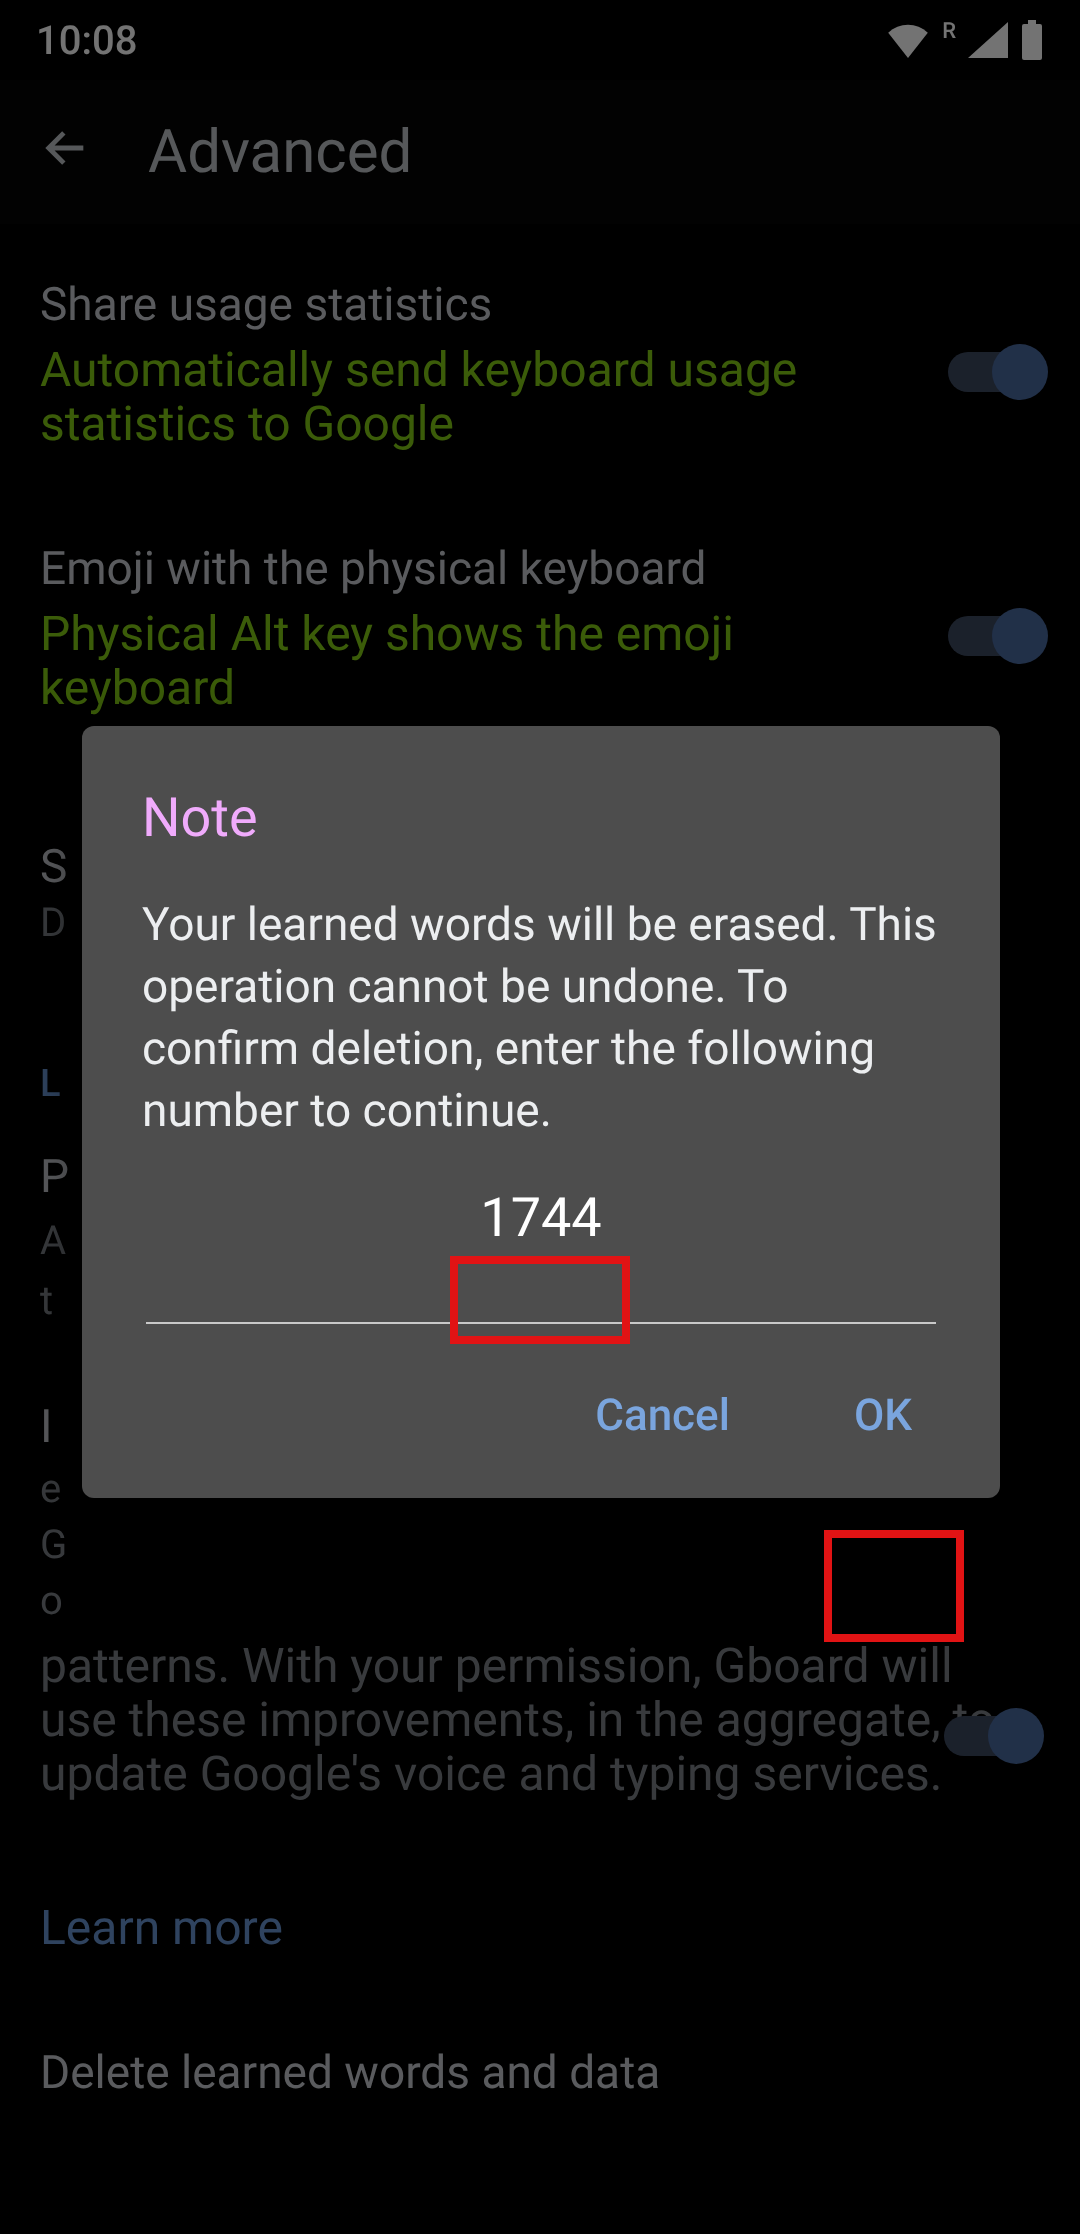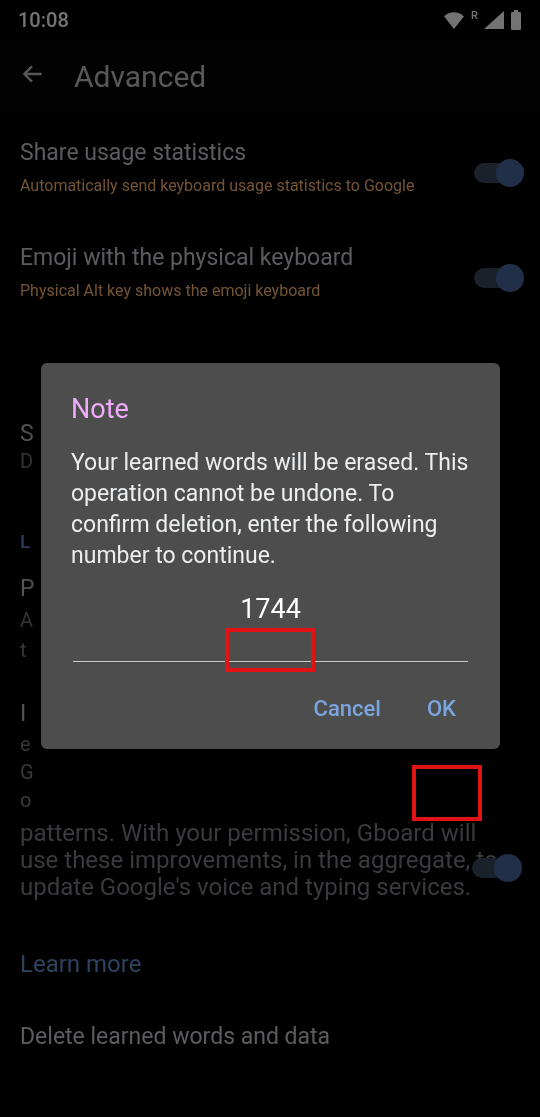--- a/index.html
+++ b/index.html
@@ -50,22 +50,22 @@
   }
   .setting .text { flex: 1; }
   .setting .title {
     color: #c7cbd0;
     font-size: 23px;
     line-height: 30px;
     margin-bottom: 4px;
     font-weight: 400;
   }
   .setting .subtitle {
-    color: #fdba74;
-    font-size: 16px;
+    color: #84cc16;
+    font-size: 24px;
     line-height: 27px;
   }
   .toggle {
     position: relative;
     width: 46px;
     height: 20px;
     background: #3d4a61;
     border-radius: 12px;
     margin-top: 8px;
     flex-shrink: 0;
@@ -136,21 +136,21 @@
     padding: 2px 10px;
   }
   .dialog .input-line {
     height: 1px;
     background: #c9c9c9;
     margin: 0 2px 24px 2px;
   }
   .dialog-actions {
     display: flex;
     justify-content: flex-end;
-    gap: 18px;
+    gap: 34px;
     align-items: center;
   }
   .dialog-actions button {
     background: none;
     border: none;
     font-size: 22px;
     font-weight: 500;
     color: #7aa5de;
     padding: 10px 14px;
     cursor: pointer;

